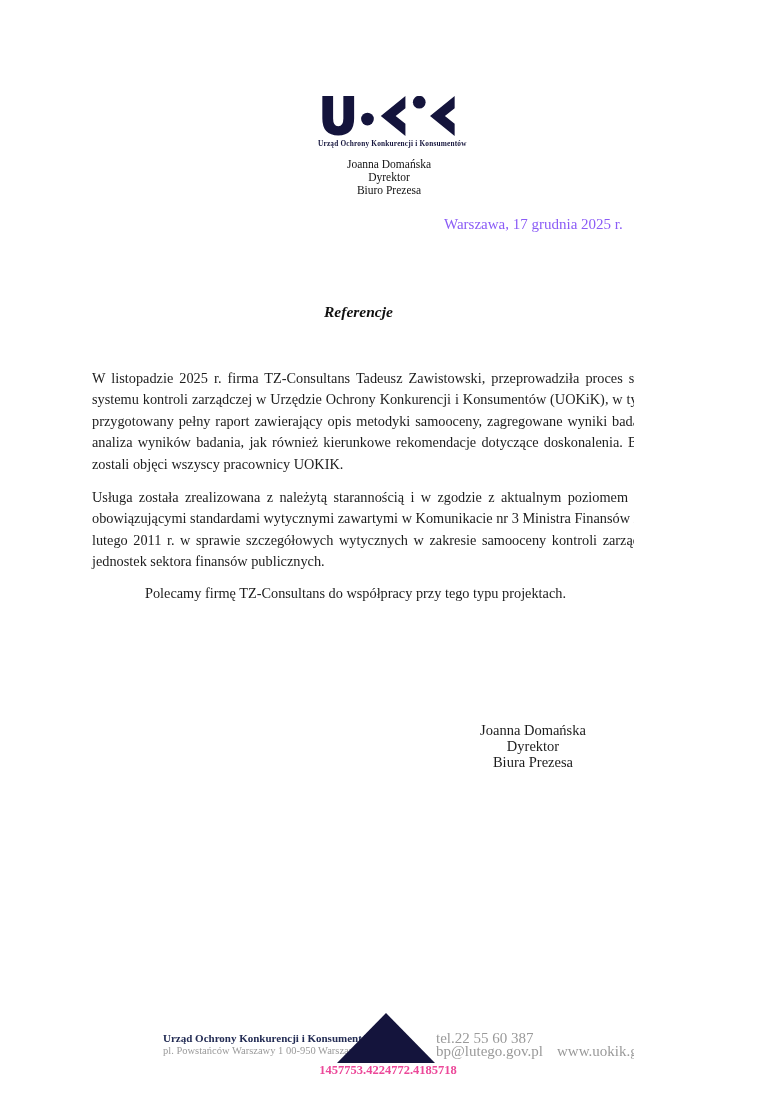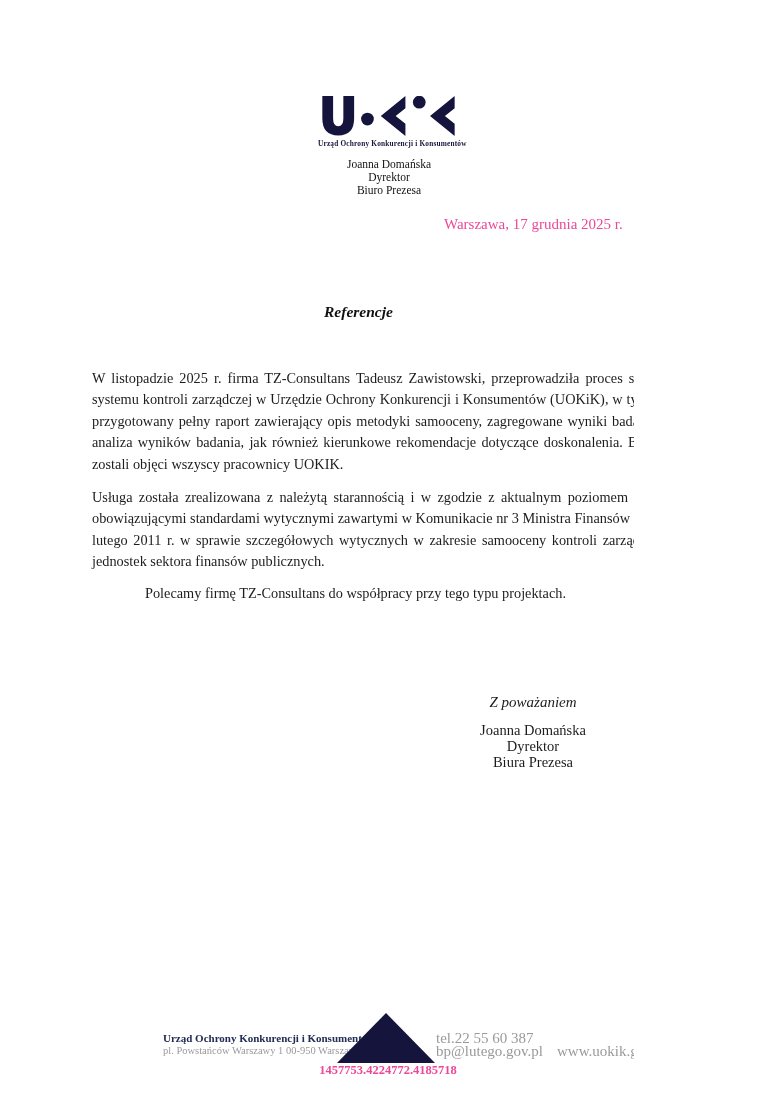--- a/index.html
+++ b/index.html
@@ -17,21 +17,21 @@
     position:absolute;left:318px;top:139px;width:148px;
     font-size:7.3px;font-weight:bold;color:#14143c;
     text-align:center;white-space:nowrap;letter-spacing:.2px;
   }
   .sender{
     position:absolute;left:289px;top:158px;width:200px;
     text-align:center;font-size:11.5px;line-height:13px;color:#111;
   }
   .date{
     position:absolute;left:444px;top:216px;
-    font-size:15px;color:#ec4899;
+    font-size:15px;color:#8b5cf6;
   }
   
   .title{
     position:absolute;left:324px;top:303px;
     font-size:15.5px;font-weight:bold;font-style:italic;color:#111;
   }
   .para{
     position:absolute;left:92px;width:594px;margin:0;
     font-size:14.3px;line-height:21.4px;text-align:justify;color:#1c1c1c;
   }
@@ -89,21 +89,20 @@
   </div>
 
   <div class="date">Warszawa, 17 grudnia 2025 r.</div>
 
   <div class="title">Referencje</div>
 
   <p class="para p1">W listopadzie 2025 r. firma TZ-Consultans Tadeusz Zawistowski, przeprowadziła proces samoceny systemu kontroli zarządczej w Urzędzie Ochrony Konkurencji i Konsumentów (UOKiK), w tym został przygotowany pełny raport zawierający opis metodyki samooceny, zagregowane wyniki badania oraz analiza wyników badania, jak również kierunkowe rekomendacje dotyczące doskonalenia. Badaniem zostali objęci wszyscy pracownicy UOKIK.</p>
   <p class="para p2">Usługa została zrealizowana z należytą starannością i w zgodzie z aktualnym poziomem wiedzy i obowiązującymi standardami wytycznymi zawartymi w Komunikacie nr 3 Ministra Finansów z dnia 16 lutego 2011 r. w sprawie szczegółowych wytycznych w zakresie samooceny kontroli zarządczej dla jednostek sektora finansów publicznych.</p>
   <p class="para p3">Polecamy firmę TZ-Consultans do współpracy przy tego typu projektach.</p>
 
-  <div class="closing-wrap salutation">Z poważaniem</div>
   <div class="closing-wrap signer">
     <div>Joanna Domańska</div>
     <div>Dyrektor</div>
     <div>Biura Prezesa</div>
   </div>
 
   <div class="footer-left">
     <div class="footer-org">Urząd Ochrony Konkurencji i Konsumentów</div>
     <div class="footer-address">pl. Powstańców Warszawy 1 00-950 Warszawa</div>
   </div>

